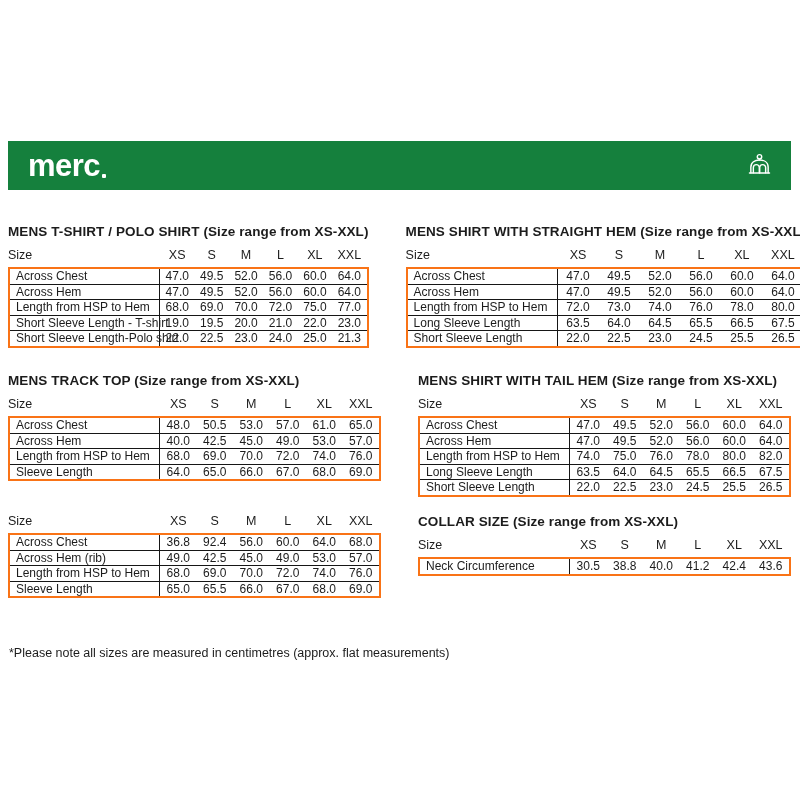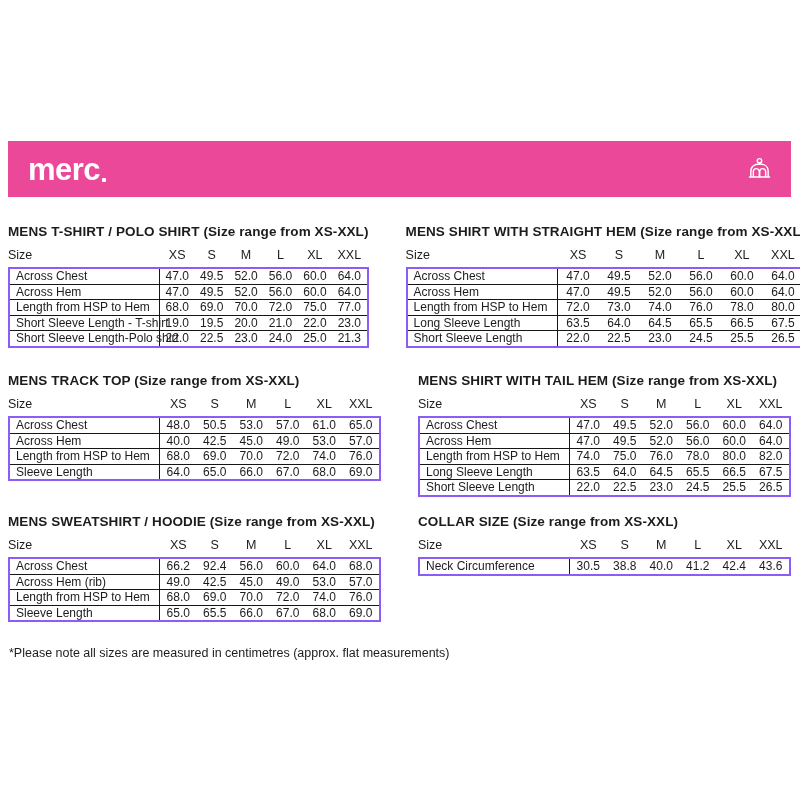--- a/index.html
+++ b/index.html
@@ -3,22 +3,22 @@
 <meta charset="utf-8">
 <style>
   html,body{margin:0;padding:0;background:#ffffff;}
   body{
     width:800px;height:800px;position:relative;overflow:hidden;
     font-family:"Liberation Sans", sans-serif;color:#1c1c1c;
     -webkit-font-smoothing:antialiased;
   }
   
   .topbar{
-    position:absolute;left:8px;right:9px;top:141px;height:56px;
-    background:#ec4899;display:flex;align-items:center;
+    position:absolute;left:8px;right:9px;top:141px;height:49px;
+    background:#15803d;display:flex;align-items:center;
   }
   .logo{
     display:flex;align-items:flex-start;margin-left:20px;
     color:#fff;font-size:31px;font-weight:bold;letter-spacing:-0.5px;line-height:1;
   }
   .logo .reg-dot{
     width:4px;height:4px;background:#fff;border-radius:1px;
     align-self:flex-end;margin:0 0 3px 2px;
   }
   .bar-title{
@@ -38,21 +38,21 @@
   .sec-title{
     margin:0 0 9px 0;font-size:13.5px;font-weight:bold;letter-spacing:0.1px;
     white-space:nowrap;
   }
   .head-row{
     display:grid;grid-template-columns:152px repeat(6,1fr);
     font-size:12.5px;padding:0 2px 5px 0;
   }
   .hcell{text-align:center;}
   .hcell.first{text-align:left;}
-  .tbl{border:2px solid #8b5cf6;}
+  .tbl{border:2px solid #f97316;}
   .row{display:grid;grid-template-columns:150px repeat(6,1fr);}
   .row + .row{border-top:1px solid #161616;}
   .cell{font-size:12px;line-height:12.5px;padding:1px 0;}
   .cell.lab{border-right:1.5px solid #161616;padding-left:6px;white-space:nowrap;}
   .cell.val{text-align:center;}
   
   .footnote{
     position:absolute;left:9px;top:646px;margin:0;
     font-size:12.5px;color:#1c1c1c;
   }
@@ -306,34 +306,33 @@
             <span class="cell val">23.0</span>
             <span class="cell val">24.5</span>
             <span class="cell val">25.5</span>
             <span class="cell val">26.5</span>
           </div>
         </div>
   </section>
 </div>
   <div class="band" id="band-3">
   <section class="sec">
-    <h3 class="sec-title"><span class="tt">MENS SWEATSHIRT / HOODIE</span> <span class="tr">(Size range from XS-XXL)</span></h3>
-    <div class="head-row">
-          <span class="hcell first">Size</span>
-          <span class="hcell">XS</span>
-          <span class="hcell">S</span>
-          <span class="hcell">M</span>
-          <span class="hcell">L</span>
-          <span class="hcell">XL</span>
-          <span class="hcell">XXL</span>
-        </div>
-    <div class="tbl">
-          <div class="row">
-            <span class="cell lab">Across Chest</span>
-            <span class="cell val">66.2</span>
+    <div class="head-row">
+          <span class="hcell first">Size</span>
+          <span class="hcell">XS</span>
+          <span class="hcell">S</span>
+          <span class="hcell">M</span>
+          <span class="hcell">L</span>
+          <span class="hcell">XL</span>
+          <span class="hcell">XXL</span>
+        </div>
+    <div class="tbl">
+          <div class="row">
+            <span class="cell lab">Across Chest</span>
+            <span class="cell val">36.8</span>
             <span class="cell val">92.4</span>
             <span class="cell val">56.0</span>
             <span class="cell val">60.0</span>
             <span class="cell val">64.0</span>
             <span class="cell val">68.0</span>
           </div>
           <div class="row">
             <span class="cell lab">Across Hem (rib)</span>
             <span class="cell val">49.0</span>
             <span class="cell val">42.5</span>

